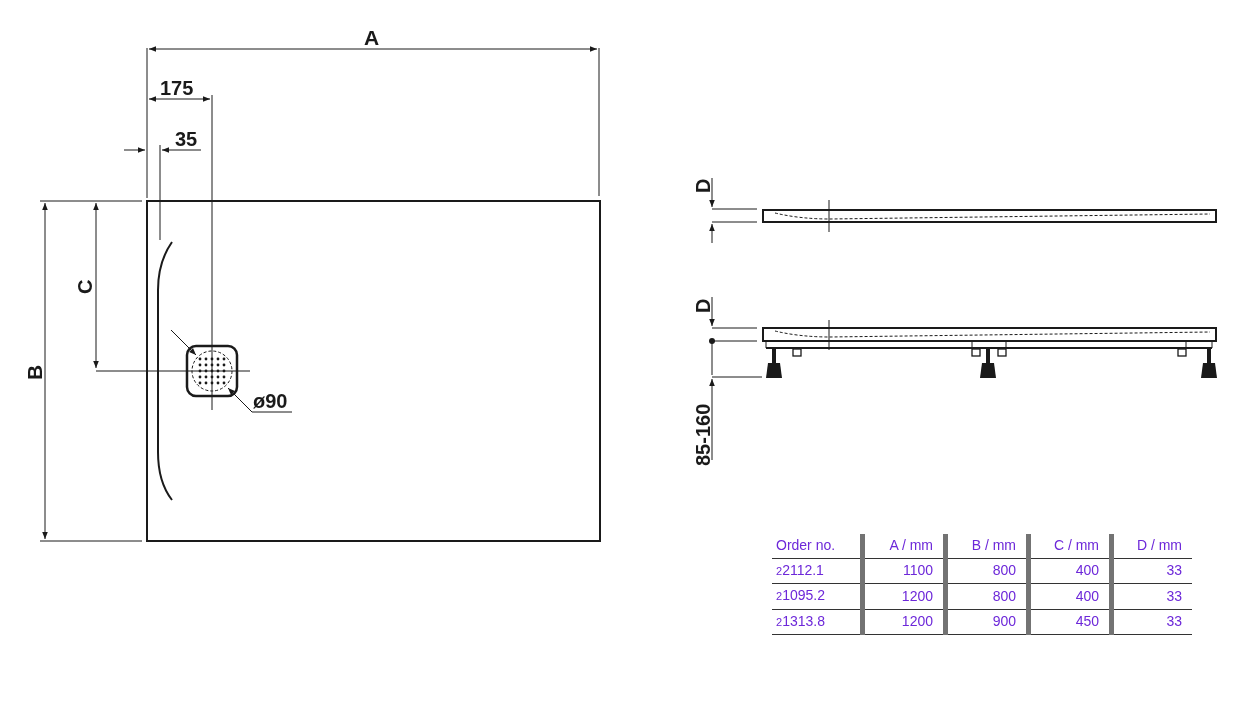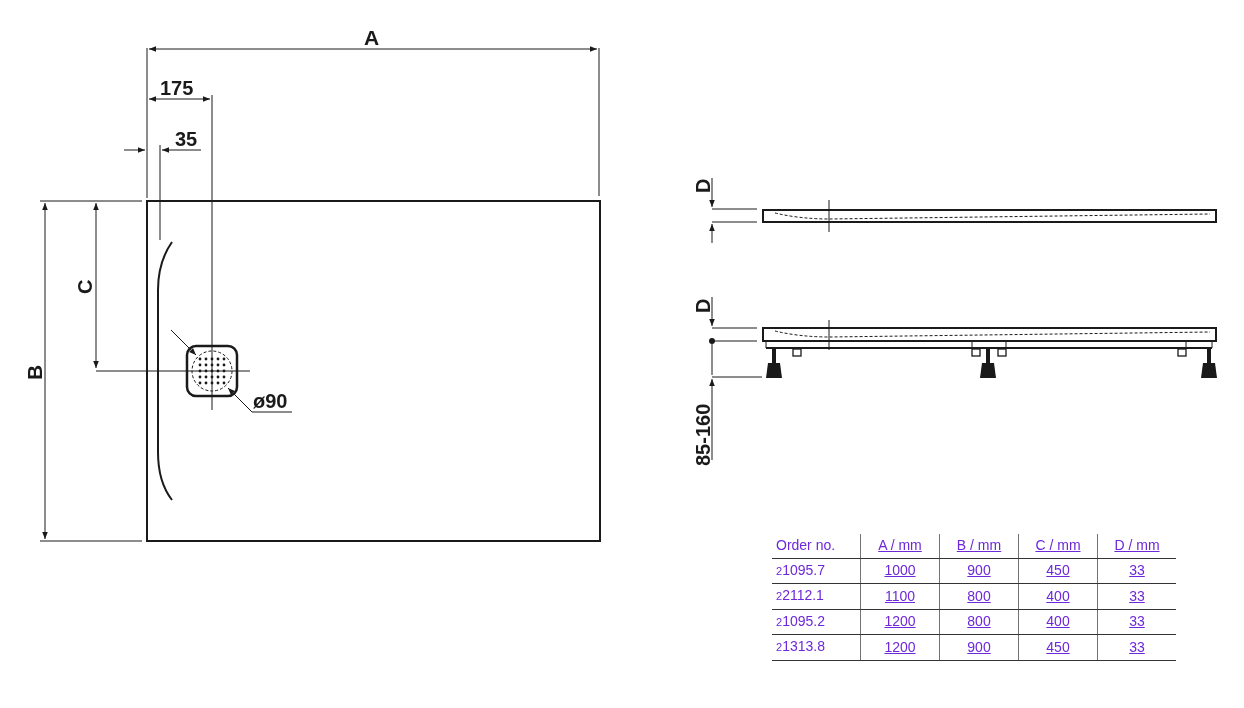--- a/index.html
+++ b/index.html
@@ -3,21 +3,21 @@
 <meta charset="utf-8">
 <style>
   html, body { margin: 0; padding: 0; background: #ffffff; }
   body { width: 1244px; height: 708px; position: relative; overflow: hidden; font-family: "Liberation Sans", sans-serif; color: #1a1a1a; }
   #drawing { position: absolute; left: 0; top: 0; width: 1244px; height: 708px; }
   .dimlbl { font-family: "Liberation Sans", sans-serif; font-weight: bold; fill: #1a1a1a; }
   #spec-table { position: absolute; left: 772px; top: 498px; border-collapse: collapse; font-family: "Liberation Sans", sans-serif; font-size: 14px; color: #6d28d9; margin-top: 36px; }
   #spec-table th, #spec-table td { font-weight: normal; height: 23.5px; padding: 0 10px; line-height: 23.5px; white-space: nowrap; }
   #spec-table th { border-bottom: 1px solid #333; }
   #spec-table td { border-bottom: 1px solid #333; }
-  #spec-table th + th, #spec-table td + td { border-left: 1px solid #737373; text-align: center; text-decoration: underline; }
+  #spec-table th + th, #spec-table td + td { border-left: 5px solid #737373; text-align: right; }
   #spec-table th:first-child, #spec-table td:first-child { text-align: left; padding-left: 4px; width: 74px; }
   #spec-table .c-a { width: 58px; } #spec-table .c-b { width: 58px; } #spec-table .c-c { width: 58px; } #spec-table .c-d { width: 58px; }
   .sub2 { font-size: 11px; }
 </style>
 </head>
 <body>
 
 <svg id="drawing" viewBox="0 0 1244 708" xmlns="http://www.w3.org/2000/svg">
   <defs>
     <marker id="arr" viewBox="0 0 10 10" refX="10" refY="5" markerWidth="9" markerHeight="7" orient="auto-start-reverse" markerUnits="userSpaceOnUse">
@@ -145,27 +145,20 @@
     <tr>
       <th>Order no.</th>
       <th class="c-a">A / mm</th>
       <th class="c-b">B / mm</th>
       <th class="c-c">C / mm</th>
       <th class="c-d">D / mm</th>
     </tr>
   </thead>
   <tbody>
     <tr>
-      <td><span class="sub2">2</span><span>1095.7</span></td>
-      <td>1000</td>
-      <td>900</td>
-      <td>450</td>
-      <td>33</td>
-    </tr>
-    <tr>
       <td><span class="sub2">2</span><span>2112.1</span></td>
       <td>1100</td>
       <td>800</td>
       <td>400</td>
       <td>33</td>
     </tr>
     <tr>
       <td><span class="sub2">2</span><span>1095.2</span></td>
       <td>1200</td>
       <td>800</td>

